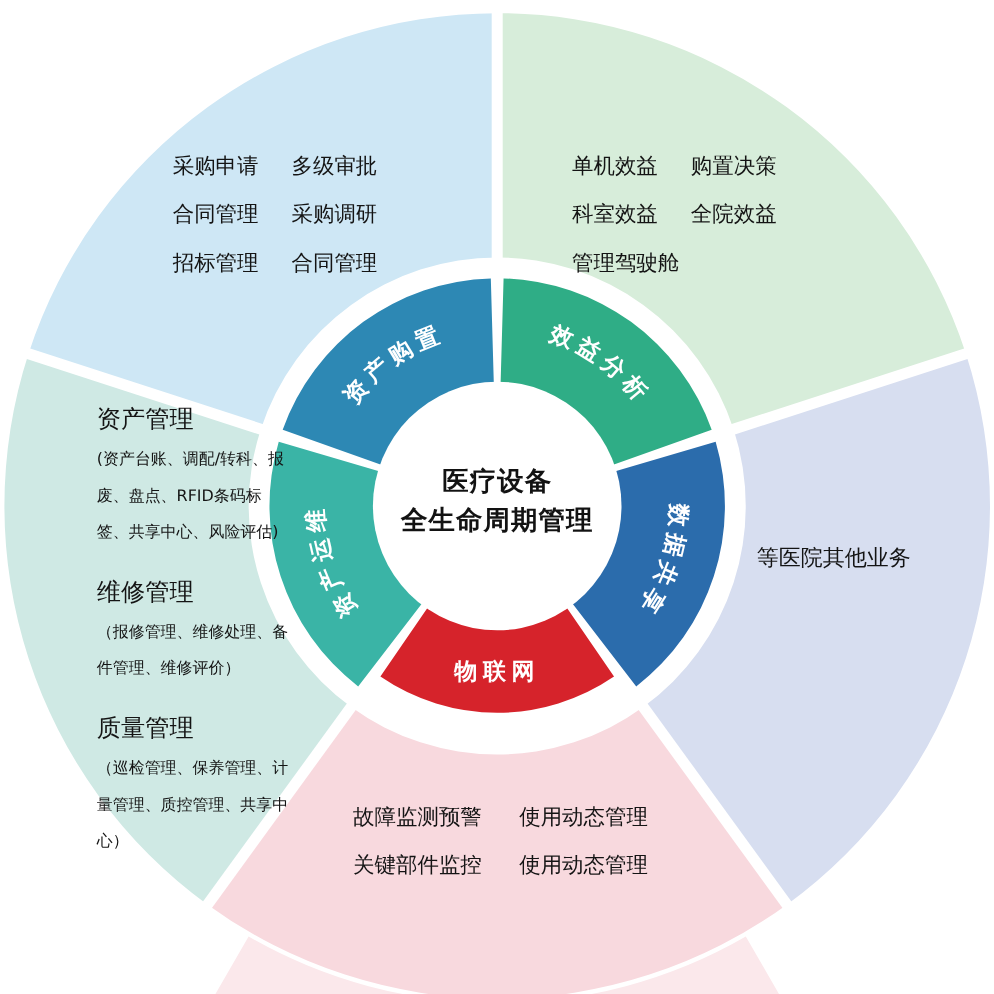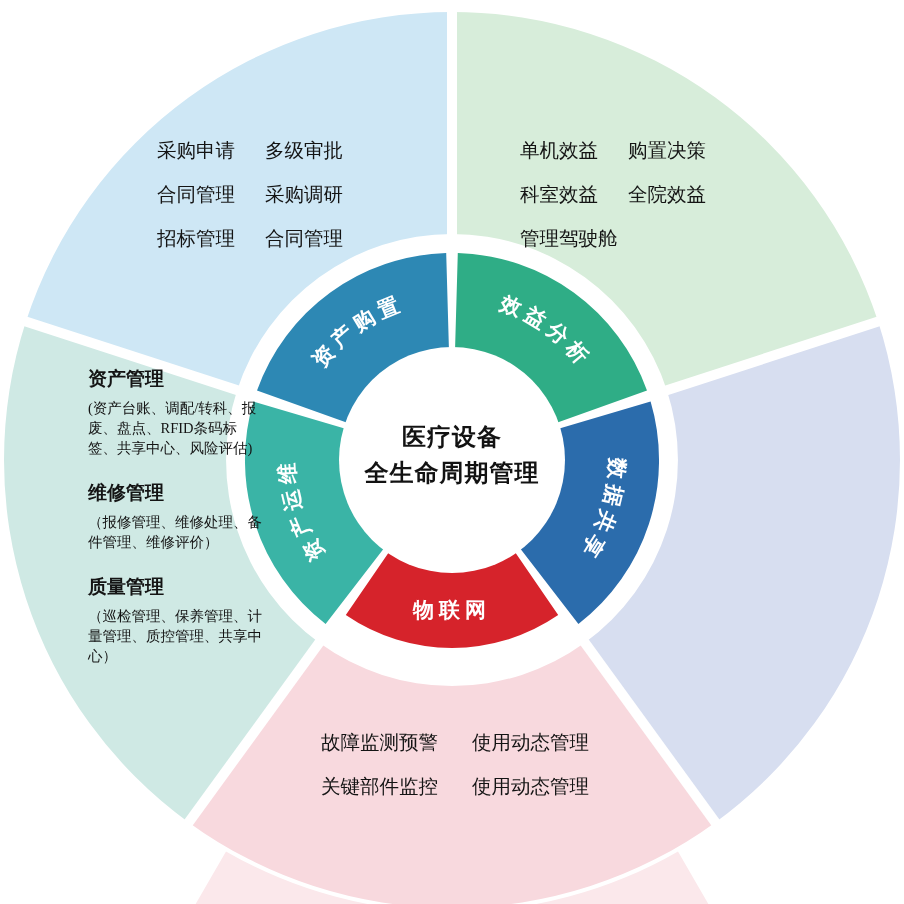--- a/index.html
+++ b/index.html
@@ -15,22 +15,22 @@
   .center-title { font-size:24px; font-weight:bold; fill:#121212; text-anchor:middle; letter-spacing:1px; }
   .sep { stroke:#ffffff; stroke-width:10; fill:none; }
 
   .overlay-block { position:absolute; z-index:2; }
   .pair-row { display:flex; gap:30px; height:44px; align-items:center; font-size:19.5px; white-space:nowrap; }
   .rows-center .pair-row { justify-content:center; }
   .rows-left .pair-row { justify-content:flex-start; }
   #iot-block .pair-row { gap:34px; }
   #datashare-block { font-size:20px; line-height:42px; white-space:nowrap; }
   .ops-group { margin-bottom:22px; }
-  .ops-title { font-size:19px; font-weight:bold; margin-bottom:6px; }
-  .ops-detail { font-size:14.5px; line-height:20px;font-family:Liberation Serif, serif; }
+  .ops-title { font-size:22px; font-weight:normal; margin-bottom:6px; }
+  .ops-detail { font-size:14.5px; line-height:33px; }
 </style>
 </head>
 <body>
 
 <div id="stage">
 
   <svg id="wheel" width="904" height="904" viewBox="0 0 904 904">
 
     <path d="M678 851.4 L722 927.6 A540 540 0 0 1 182 927.6 L226 851.4 A452 452 0 0 0 678 851.4 Z" fill="#fbe8eb"></path>
 
@@ -101,20 +101,21 @@
     <div class="pair-row">
       <span>科室效益</span>
       <span>全院效益</span>
     </div>
     <div class="pair-row">
       <span>管理驾驶舱</span>
     </div>
   </div>
 
   <div id="datashare-block" class="overlay-block" style="left:688px; top:486px;">
+    <div>等医院其他业务</div>
   </div>
 
   <div id="iot-block" class="overlay-block rows-center" style="left:272px; top:720px; width:366px;text-align:right;">
     <div class="pair-row">
       <span>故障监测预警</span>
       <span>使用动态管理</span>
     </div>
     <div class="pair-row">
       <span>关键部件监控</span>
       <span>使用动态管理</span>

